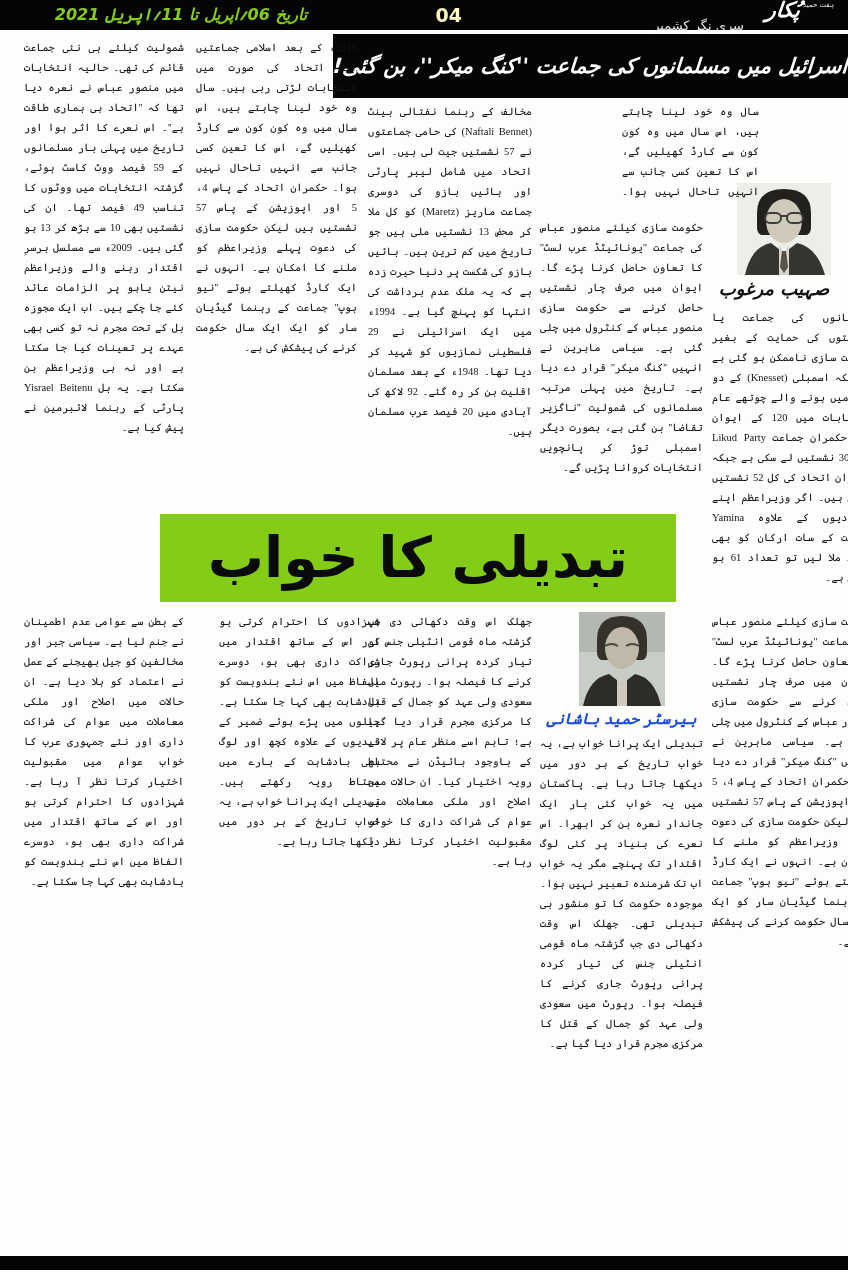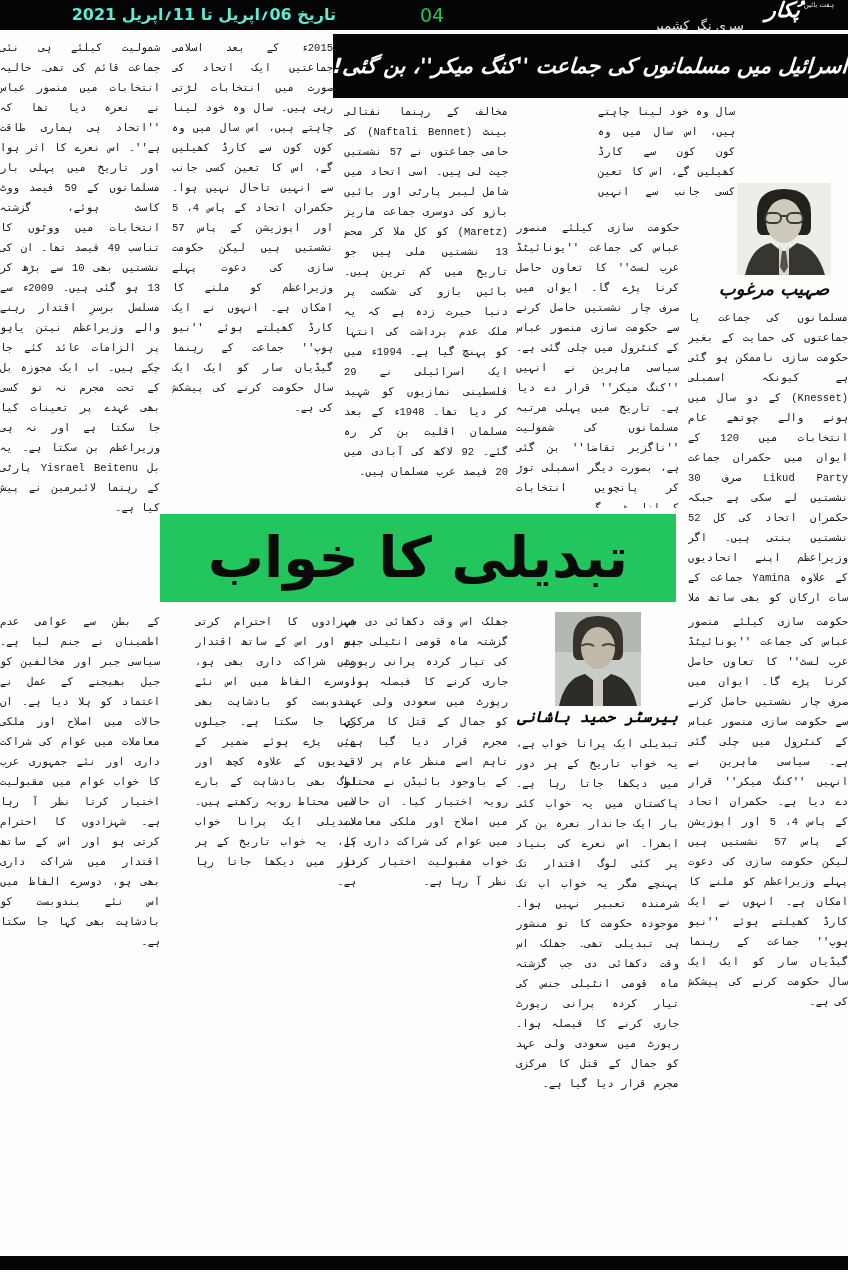--- a/index.html
+++ b/index.html
@@ -8,78 +8,79 @@
     background:#fdfdfb;overflow:hidden;
     font-family:"DejaVu Sans",sans-serif;
   }
   .abs{position:absolute;}
   .bar{background:#050505;}
   .urdu{direction:rtl;unicode-bidi:embed;}
   .body-col{
     position:absolute;direction:rtl;text-align:justify;
     font-size:10.5px;line-height:20px;color:#161616;
     overflow:hidden;word-spacing:1px;
-    font-family:Liberation Mono, monospace;
+    font-family:Liberation Serif, serif;
+    padding-left:24px;
   }
   .header-bar{left:0;top:0;width:848px;height:30px;}
   .header-date{
     position:absolute;left:26px;top:3px;width:310px;height:26px;
-    color:#5eead4;font-weight:bold;font-size:16px;line-height:24px;
-    direction:rtl;
+    color:#84cc16;font-weight:bold;font-size:16px;line-height:24px;
+    direction:rtl;text-align:center;font-style:italic;
   }
   .page-num{
     position:absolute;left:402px;top:2px;width:60px;height:26px;
-    color:#22c55e;font-weight:normal;font-size:19px;line-height:26px;text-align:center;
+    color:#fef9c3;font-weight:bold;font-size:19px;line-height:26px;text-align:right;
   }
   .masthead{position:absolute;left:640px;top:0;width:200px;height:30px;color:#fff;direction:rtl;}
   .masthead-title{
     position:absolute;right:40px;top:-2px;font-size:21px;font-weight:bold;font-style:italic;
     transform:skewX(-6deg);white-space:nowrap;
   }
   .masthead-top{position:absolute;right:6px;top:1px;font-size:7px;opacity:.9;}
   .masthead-bottom{position:absolute;right:96px;top:18px;font-size:13px;opacity:.9;white-space:nowrap;}
   .headline1-box{
     left:333px;top:34px;width:515px;height:64px;background:#050505;
     display:flex;align-items:center;justify-content:center;
   }
   .headline1{
     color:#fff;font-weight:bold;font-size:21px;direction:rtl;white-space:nowrap;
     font-style:italic;transform:skewX(-4deg);letter-spacing:-0.5px;
   }
   .yellow-box{
-    left:160px;top:514px;width:516px;height:88px;background:#22c55e;
+    left:160px;top:514px;width:516px;height:88px;background:#84cc16;
     display:flex;align-items:center;justify-content:center;
   }
   .yellow-head{
     color:#0a0a0a;font-weight:bold;font-size:56px;direction:rtl;white-space:nowrap;
     line-height:88px;
   }
   .caption{
     position:absolute;direction:rtl;text-align:center;color:#111;
     font-weight:bold;font-style:italic;
   }
   .cap1{left:700px;top:276px;width:148px;height:28px;font-size:18px;line-height:26px;text-align:center;}
   .photo-frame{position:absolute;overflow:hidden;}
   .inflow-photo{margin:0 auto 2px auto;display:block;}
   .cap2{
-    direction:rtl;text-align:center;color:#000000;font-weight:bold;font-style:italic;
+    direction:rtl;text-align:center;color:#1d4ed8;font-weight:bold;font-style:italic;
     font-size:15px;line-height:22px;margin-bottom:4px;
   }
   .bottom-bar{left:0;top:1256px;width:848px;height:14px;}
 </style>
 </head>
 <body>
 
 <div id="page">
 
   <div class="abs bar header-bar">
     <div class="header-date urdu">تاریخ 06؍اپریل تا 11؍اپریل 2021</div>
     <div class="page-num">04</div>
     <div class="masthead">
-      <div class="masthead-top urdu">ہفت بائیں</div>
+      <div class="masthead-top urdu">ہفت حمید</div>
       <div class="masthead-title urdu">پُکار</div>
       <div class="masthead-bottom urdu">سری نگر کشمیر</div>
     </div>
   </div>
 
   <div class="abs headline1-box">
     <div class="headline1">اسرائیل میں مسلمانوں کی جماعت ''کنگ میکر''، بن گئی!</div>
   </div>
 
   <div class="photo-frame" style="left:737px;top:183px;width:94px;height:92px;">

